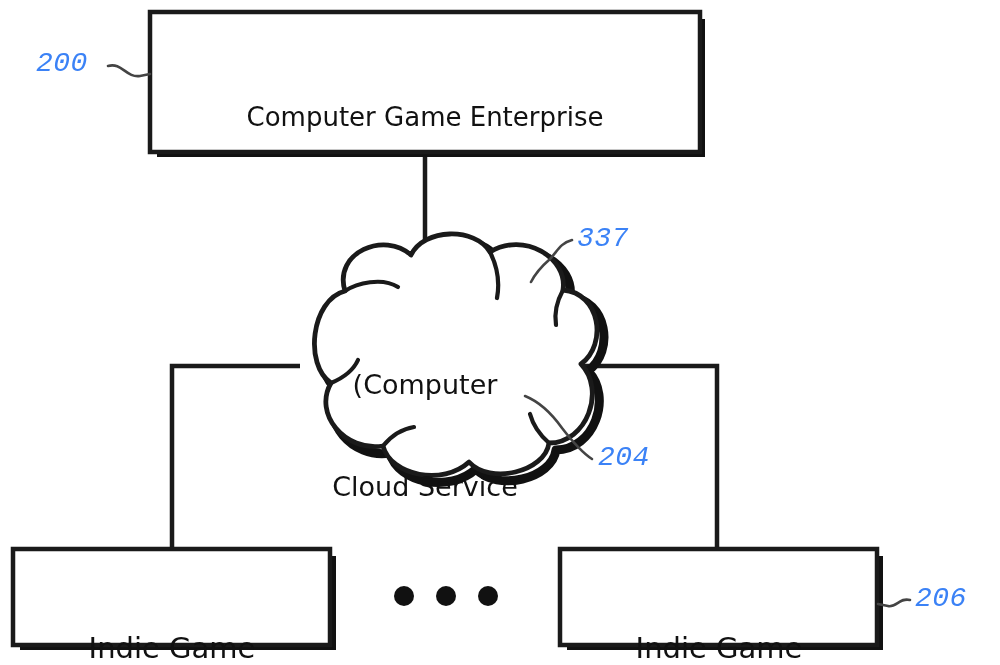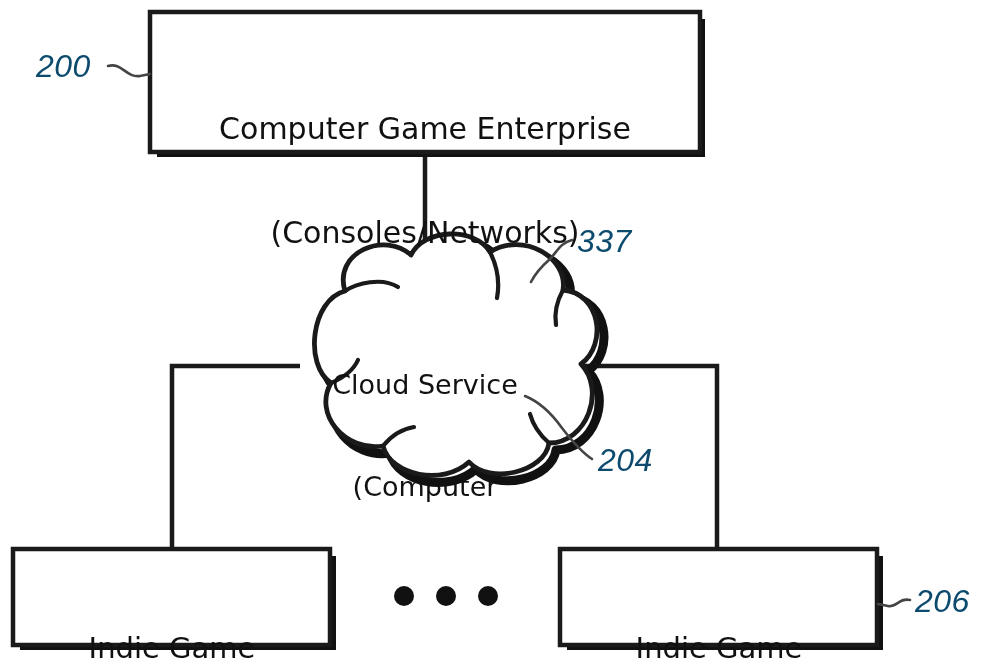--- a/index.html
+++ b/index.html
@@ -34,21 +34,21 @@
     font-family: "DejaVu Sans", "Liberation Sans", sans-serif;
     font-weight: 400;
     line-height: 1.16;
     white-space: pre;
     pointer-events: none;
   }
   #enterprise-label {
     left: 152px;
     top: 42px;
     width: 546px;
-    font-size: 30px;
+    font-size: 26px;
   }
   #cloud-label {
     left: 300px;
     top: 299px;
     width: 250px;
     font-size: 27px;
     line-height: 1.27;
   }
   #dev-left-label {
     left: 16px;
@@ -59,25 +59,25 @@
   }
   #dev-right-label {
     left: 563px;
     top: 561px;
     width: 312px;
     font-size: 29px;
     line-height: 1.2;
   }
   .ref-numeral {
     position: absolute;
-    color: #0c4a6e;
-    font-family: Liberation Sans, sans-serif;
+    color: #3b82f6;
+    font-family: Liberation Mono, monospace;
     font-style: italic;
     font-weight: 400;
-    font-size: 32px;
+    font-size: 28px;
     letter-spacing: 0.5px;
     white-space: nowrap;
     pointer-events: none;
   }
   #ref-200 { left: 36px;  top: 48px; }
   #ref-202 { left: 577px; top: 223px; }
   #ref-204 { left: 598px; top: 442px; }
   #ref-206 { left: 915px; top: 583px; }
 </style>
 </head>
@@ -159,26 +159,25 @@
       <path d="M 572 240 C 560 243, 557 252, 550 259 C 542 266, 536 272, 531 282"></path>
 
       <path d="M 592 459 C 581 452, 572 441, 562 428 C 552 414, 540 402, 525 396"></path>
 
       <path d="M 910 600 C 900 597, 896 608, 888 606 L 878 604"></path>
     </g>
   </svg>
 
   <div class="node-label" id="enterprise-label">
     <div>Computer Game Enterprise</div>
-    <div>(Consoles/Networks)</div>
   </div>
 
   <div class="node-label" id="cloud-label">
+    <div>(Computer</div>
     <div>Cloud Service</div>
-    <div>(Computer</div>
   </div>
 
   <div class="node-label" id="dev-left-label">
     <div>Indie Game</div>
     
   </div>
 
   <div class="node-label" id="dev-right-label">
     <div>Indie Game</div>
     

